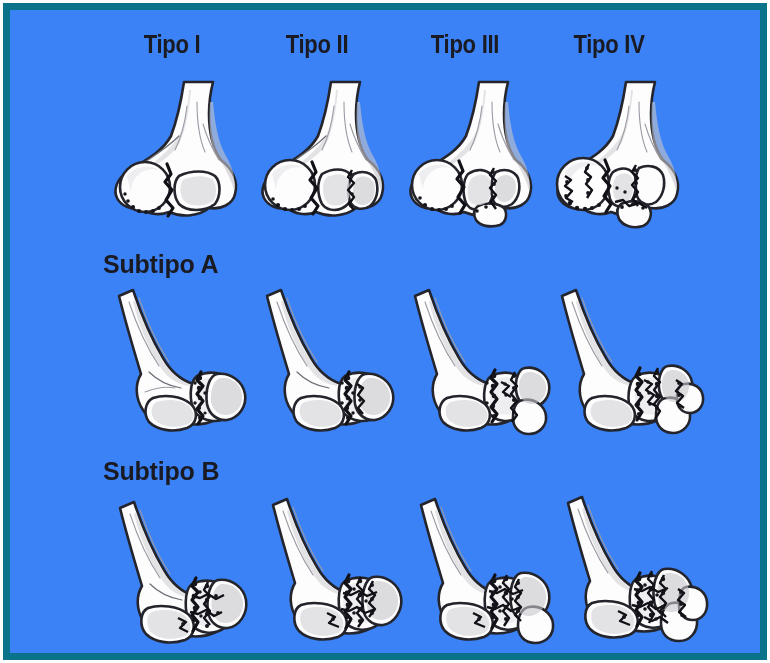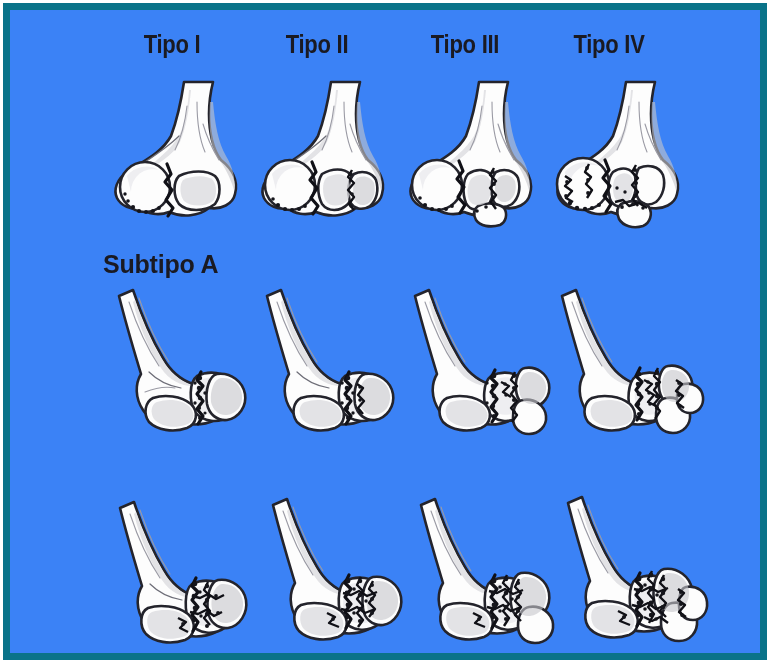--- a/index.html
+++ b/index.html
@@ -50,20 +50,21 @@
 
 <div id="figure-frame">
  <div id="figure-inner">
 
   <div class="col-header" style="left:92px;width:140px;">Tipo I</div>
   <div class="col-header" style="left:237px;width:140px;">Tipo II</div>
   <div class="col-header" style="left:385px;width:140px;">Tipo III</div>
   <div class="col-header" style="left:529px;width:140px;">Tipo IV</div>
 
   <div class="row-label" style="left:93px;top:240px;">Subtipo A</div>
+  <div class="row-label" style="left:93px;top:447px;">Subtipo B</div>
 
   <div class="cell" style="left:77px;top:70px;">
   <svg width="175" height="150" viewBox="0 0 175 150">
 
     <path class="outline" d="M97 2 C94 22 90 40 84 56 C74 74 54 82 40 92
        C30 99 26 110 30 118 C34 126 44 130 54 128
        C60 134 72 136 82 132 C96 138 112 136 122 128
        C134 130 146 124 148 114 C152 100 144 88 134 80
        C126 70 122 52 122 34 C122 20 124 10 126 2 Z"></path>
 

